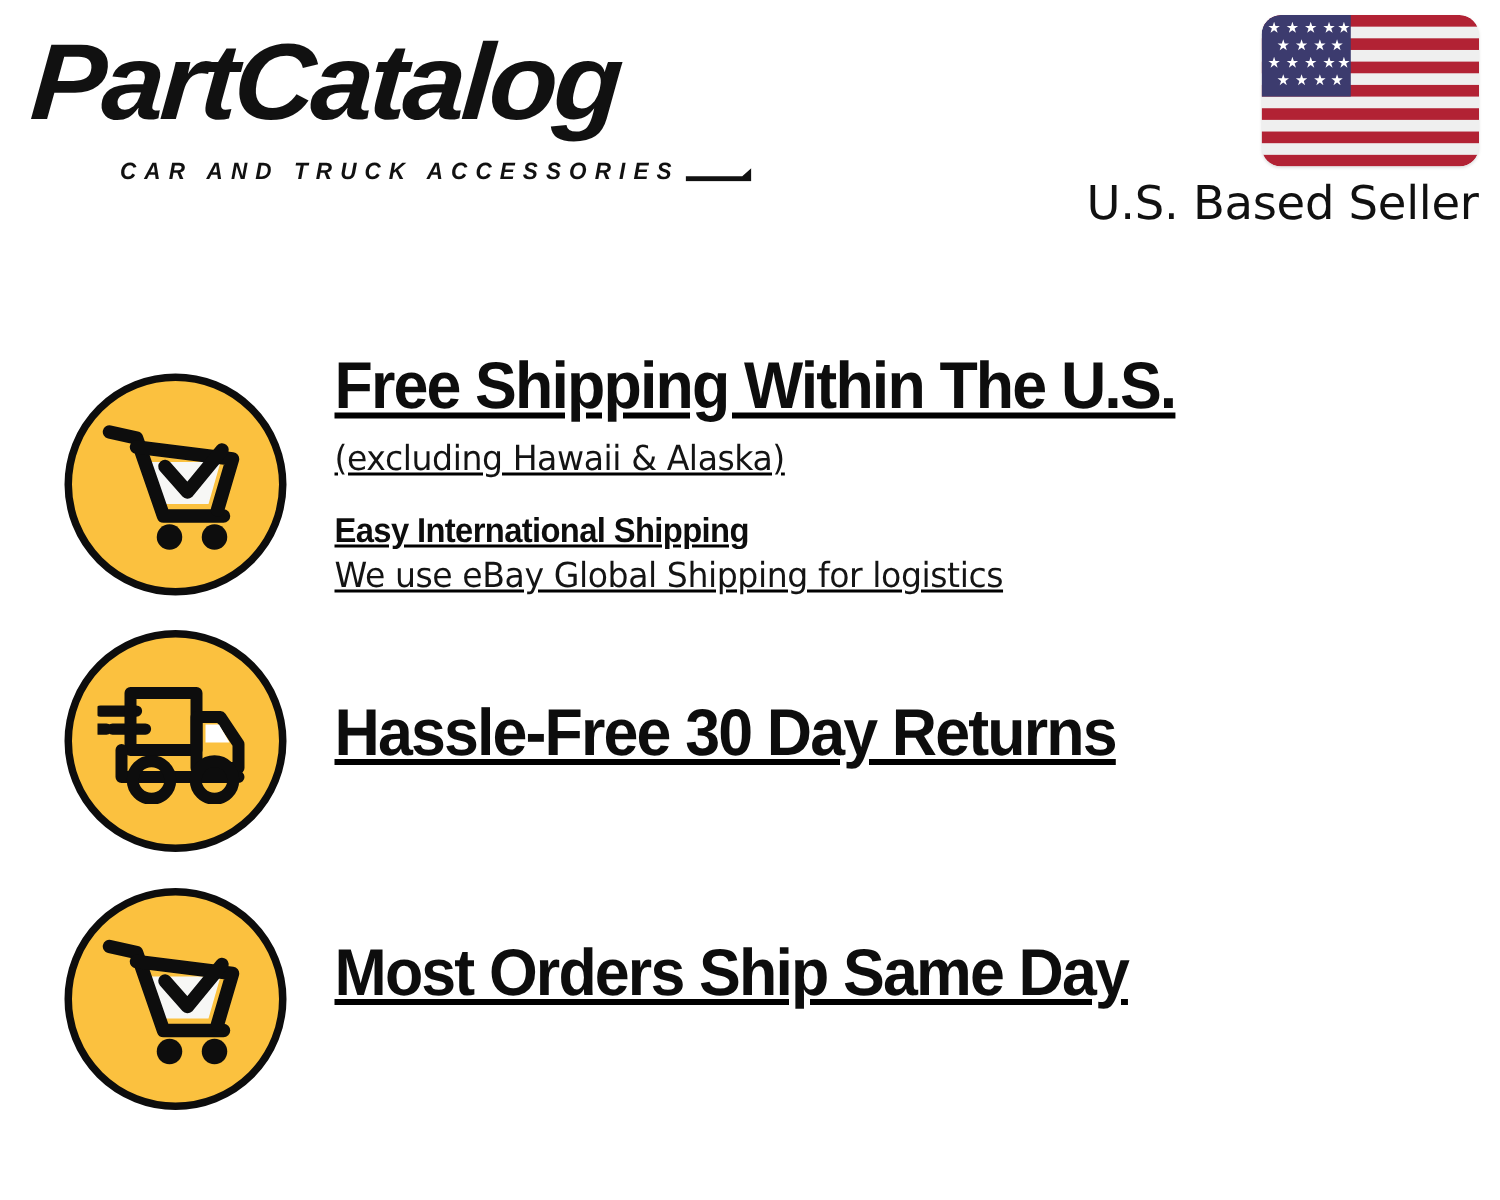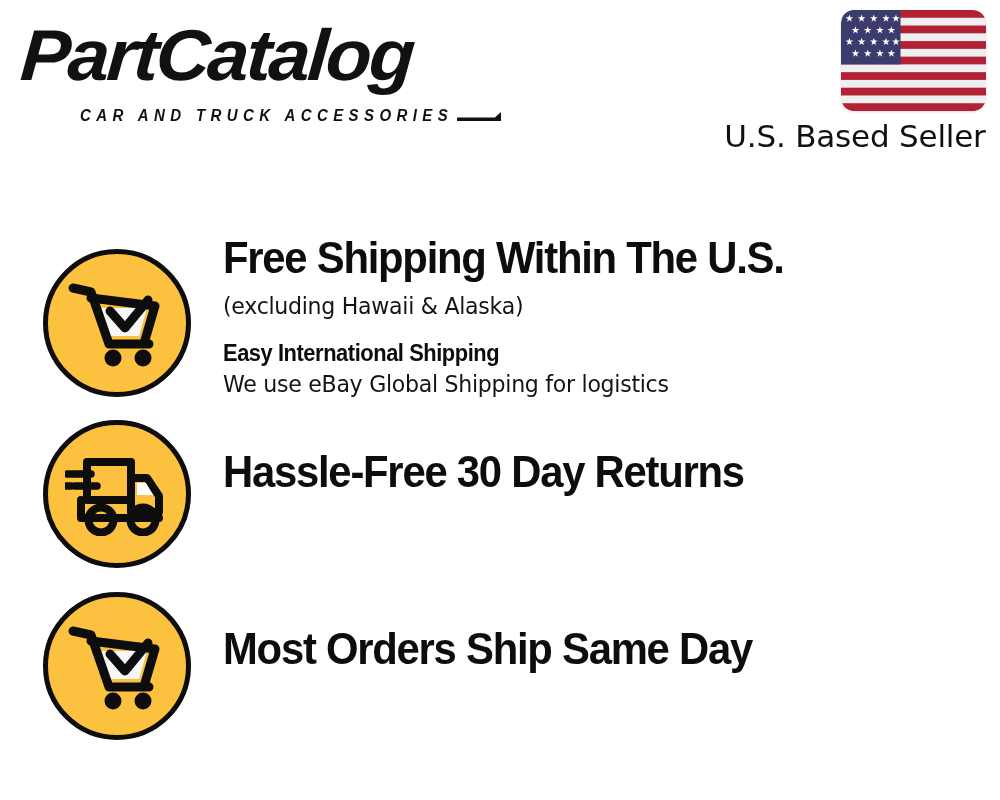--- a/index.html
+++ b/index.html
@@ -116,20 +116,21 @@
   .feature .icon-circle svg {
     position: absolute;
     left: 50%;
     top: 50%;
     transform: translate(-50%, -50%);
   }
   .feature .copy {
     position: absolute;
     left: 223px;
     right: 20px;
+    text-decoration: underline;
   }
 
   .f-title {
     font-family: "Liberation Sans", sans-serif;
     font-weight: 700;
     font-size: 44px;
     line-height: 50px;
     letter-spacing: -1.3px;
     color: #0d0d0d;
     white-space: nowrap;
@@ -163,21 +164,21 @@
   #feature-0 { top: 249px; }
   #feature-0 .icon-circle { top: 0px; }
   #feature-0 .copy { top: -16px; }
   #feature-0 .f-title { margin-top: 0px; }
   #feature-0 .sub-1 { margin-top: 8px; }
   #feature-0 .sub-2 { margin-top: 17px; }
   #feature-0 .sub-3 { margin-top: 1px; }
 
   #feature-1 { top: 420px; }
   #feature-1 .icon-circle { top: 0px; }
-  #feature-1 .copy { top: 27px; }
+  #feature-1 .copy { top: 44px; }
 
   #feature-2 { top: 592px; }
   #feature-2 .icon-circle { top: 0px; }
   #feature-2 .copy { top: 32px; }
 </style>
 </head>
 <body>
 
 <div id="banner">
 

